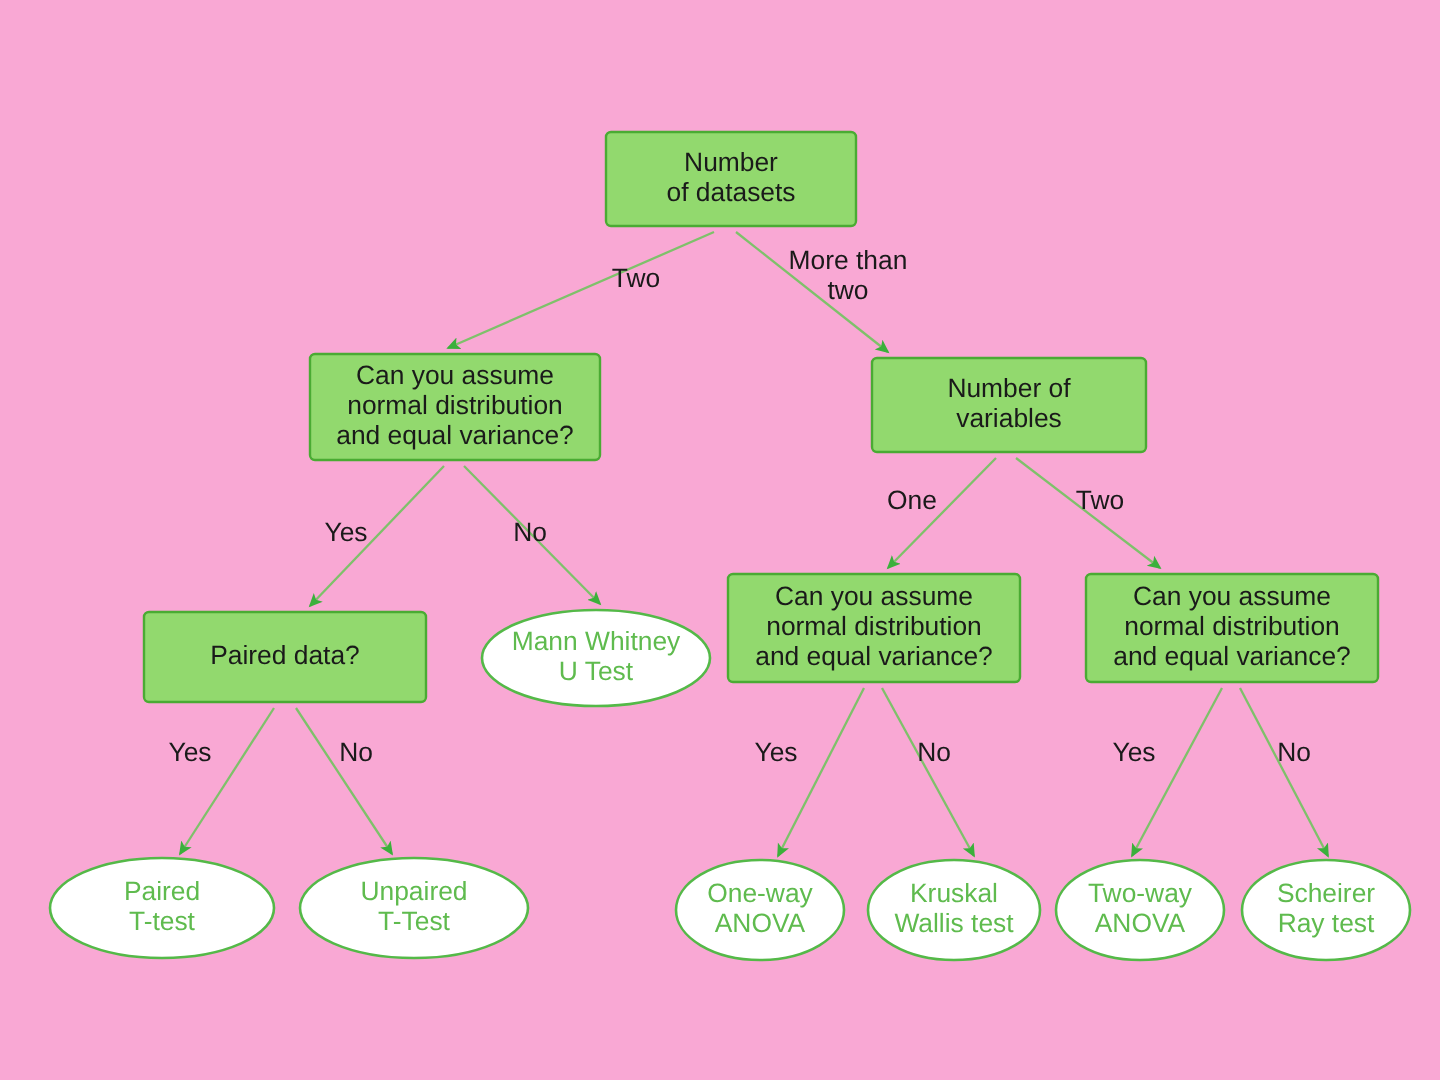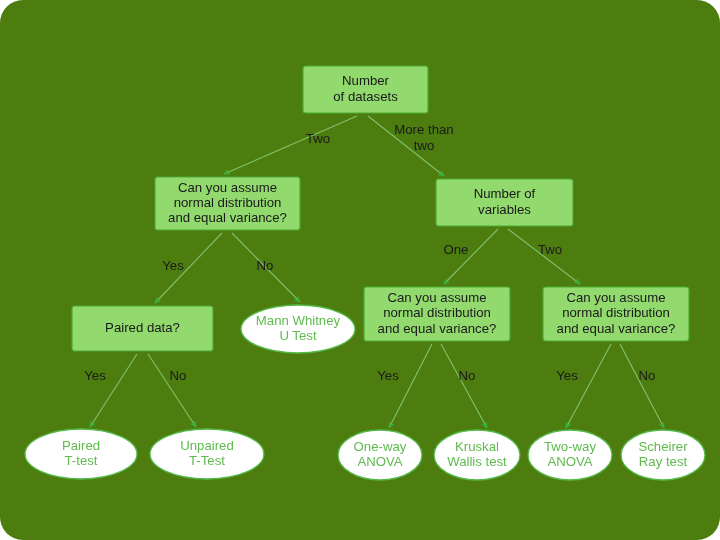--- a/index.html
+++ b/index.html
@@ -10,22 +10,21 @@
   body {
     width: 720px;
     height: 540px;
     font-family: "Liberation Sans", sans-serif;
     overflow: hidden;
   }
   #diagram-root {
     position: relative;
     width: 720px;
     height: 540px;
-    background: #4d7c0f;
-    border-radius: 23px;
+    background: #f9a8d4;
   }
   svg#tree-svg {
     position: absolute;
     top: 0;
     left: 0;
     width: 720px;
     height: 540px;
   }
   .node-box-rect {
     fill: #92d96e;

